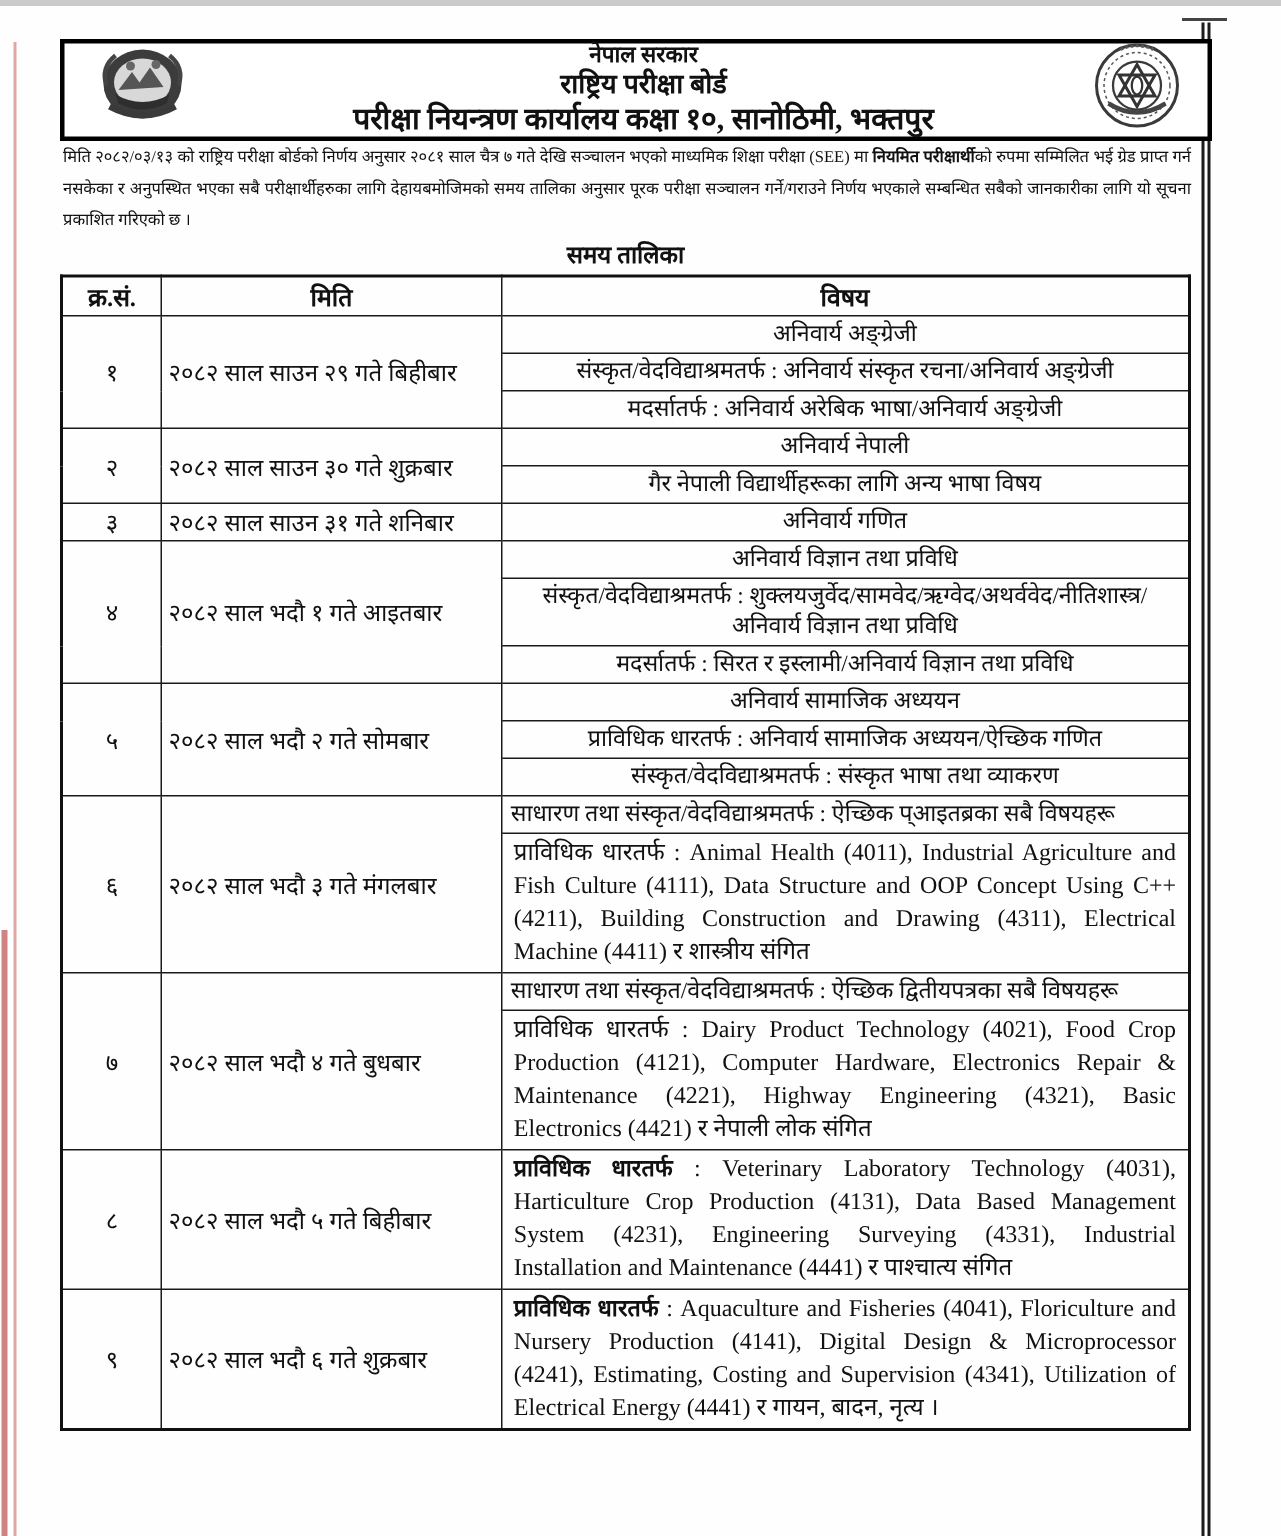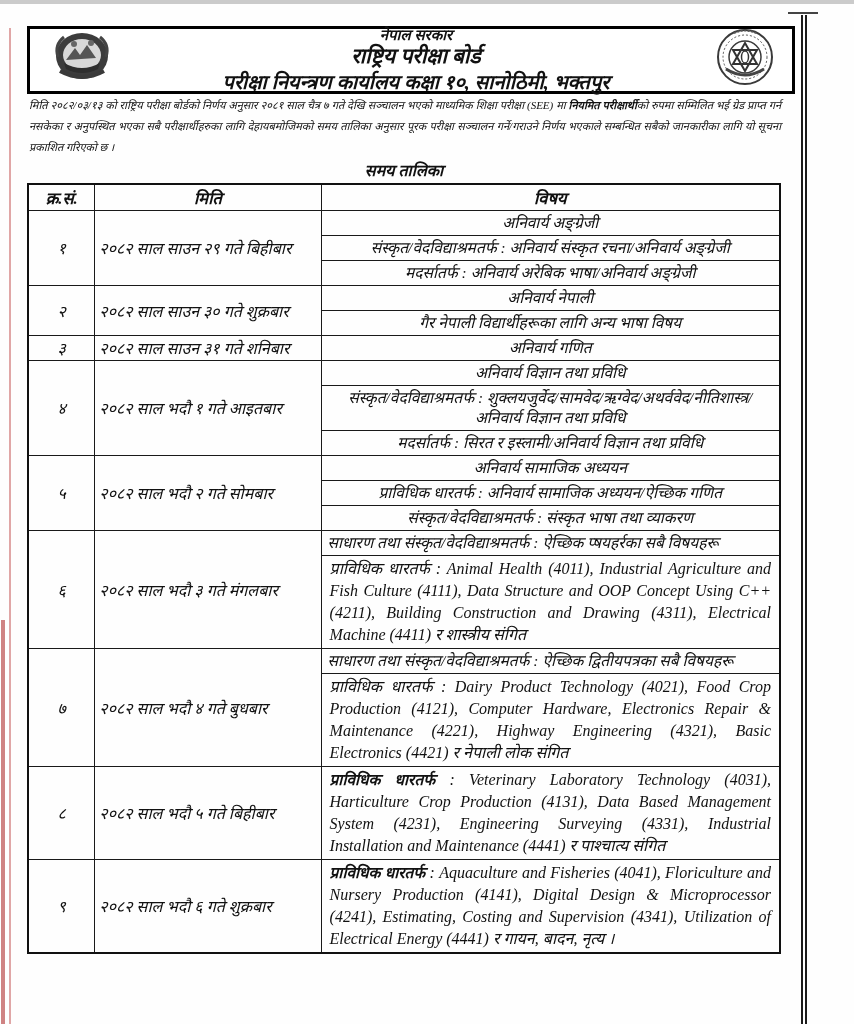--- a/index.html
+++ b/index.html
@@ -5,27 +5,27 @@
   html,body{margin:0;padding:0;}
   .page{position:relative;width:854px;height:1024px;background:#fefefe;overflow:hidden;
         font-family:"Liberation Serif", serif;color:#111;}
   .topbar{position:absolute;top:0;left:0;width:854px;height:4px;background:#cbcbcb;}
   .pink-line-a{position:absolute;left:9px;top:28px;width:2px;height:996px;background:#e0a6a6;}
   .pink-line-b{position:absolute;left:1px;top:620px;width:4px;height:404px;background:#cf8383;}
   .right-line-a{position:absolute;left:801px;top:15px;width:2px;height:1009px;background:#1c1c1c;}
   .right-line-b{position:absolute;left:805px;top:15px;width:2px;height:1009px;background:#1c1c1c;}
   .top-right-mark{position:absolute;left:788px;top:12px;width:30px;height:2px;background:#444;}
 
-  .content{position:absolute;left:27px;top:26px;width:768px;font-style:italic;}
+  .content{position:absolute;left:40px;top:26px;width:768px;}
 
   .header-box{border:3px solid #000;background:#fff;height:68px;
               display:flex;align-items:center;justify-content:space-between;padding:2px 14px;box-sizing:border-box;}
   .header-center{flex:1;text-align:center;font-weight:bold;line-height:1.22;}
   .h-line1{font-size:15px;}
-  .h-line2{font-size:21px;}
+  .h-line2{font-size:18px;}
   .h-line3{font-size:20px;}
   .logo{flex:0 0 auto;}
 
   .banner{margin:3px 0 0 -8px;width:786px;height:33px;background:#0a0a0a;color:#fff;
           font-weight:bold;font-size:20px;text-align:center;line-height:33px;
           letter-spacing:.2px;box-sizing:border-box;}
 
   .notice-para{margin:1px 2px 0 2px;width:752px;font-size:11px;line-height:21px;
                text-align:justify;}
   .sched-title{margin-top:2px;width:754px;text-align:center;font-weight:bold;font-size:16px;line-height:21px;}
@@ -151,21 +151,21 @@
         <tr>
             <td class="subj">प्राविधिक धारतर्फ : अनिवार्य सामाजिक अध्ययन/ऐच्छिक गणित</td>
           </tr>
         <tr>
             <td class="subj">संस्कृत/वेदविद्याश्रमतर्फ : संस्कृत भाषा तथा व्याकरण</td>
           </tr>
 
         <tr>
           <td class="sn" rowspan="2">६</td>
           <td class="date" rowspan="2">२०८२ साल भदौ ३ गते मंगलबार</td>
-          <td class="subj just">साधारण तथा संस्कृत/वेदविद्याश्रमतर्फ : ऐच्छिक प्षयहर्रका सबै विषयहरू</td>
+          <td class="subj just">साधारण तथा संस्कृत/वेदविद्याश्रमतर्फ : ऐच्छिक प्आइतब्रका सबै विषयहरू</td>
         </tr>
         <tr>
             <td class="eng">प्राविधिक धारतर्फ : Animal Health (4011), Industrial Agriculture and Fish Culture (4111), Data Structure and OOP Concept Using C++ (4211), Building Construction and Drawing (4311), Electrical Machine (4411) र शास्त्रीय संगित</td>
           </tr>
 
         <tr>
           <td class="sn" rowspan="2">७</td>
           <td class="date" rowspan="2">२०८२ साल भदौ ४ गते बुधबार</td>
           <td class="subj just">साधारण तथा संस्कृत/वेदविद्याश्रमतर्फ : ऐच्छिक द्वितीयपत्रका सबै विषयहरू</td>
         </tr>

